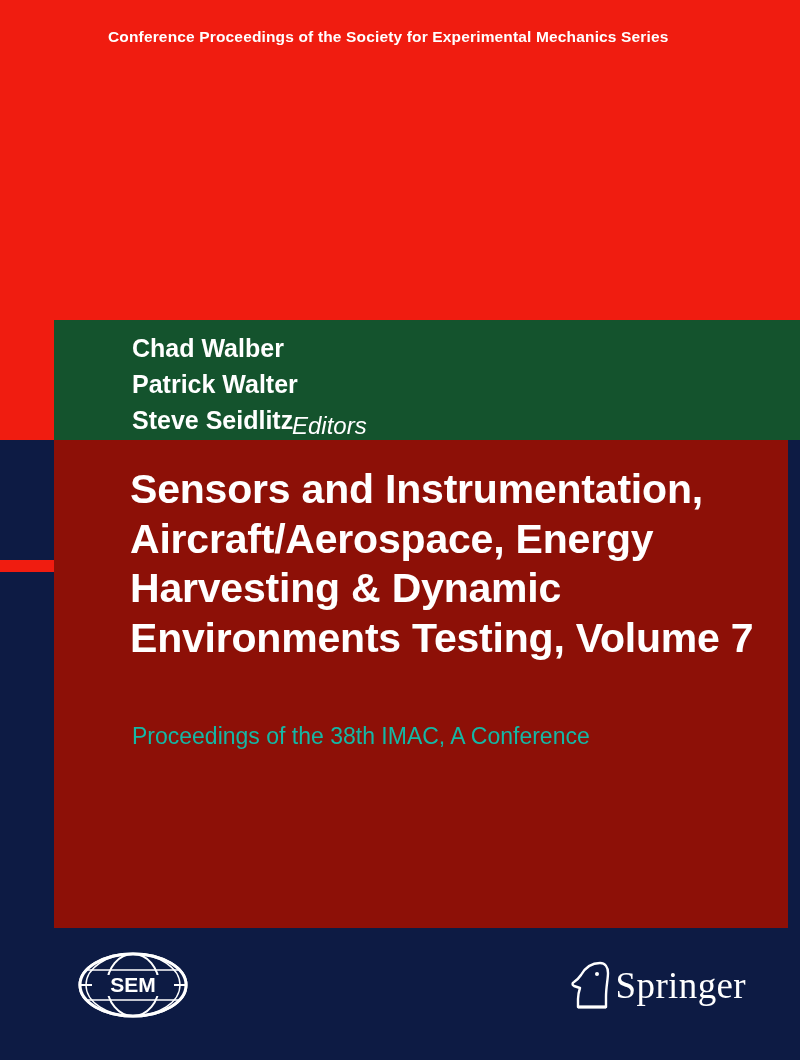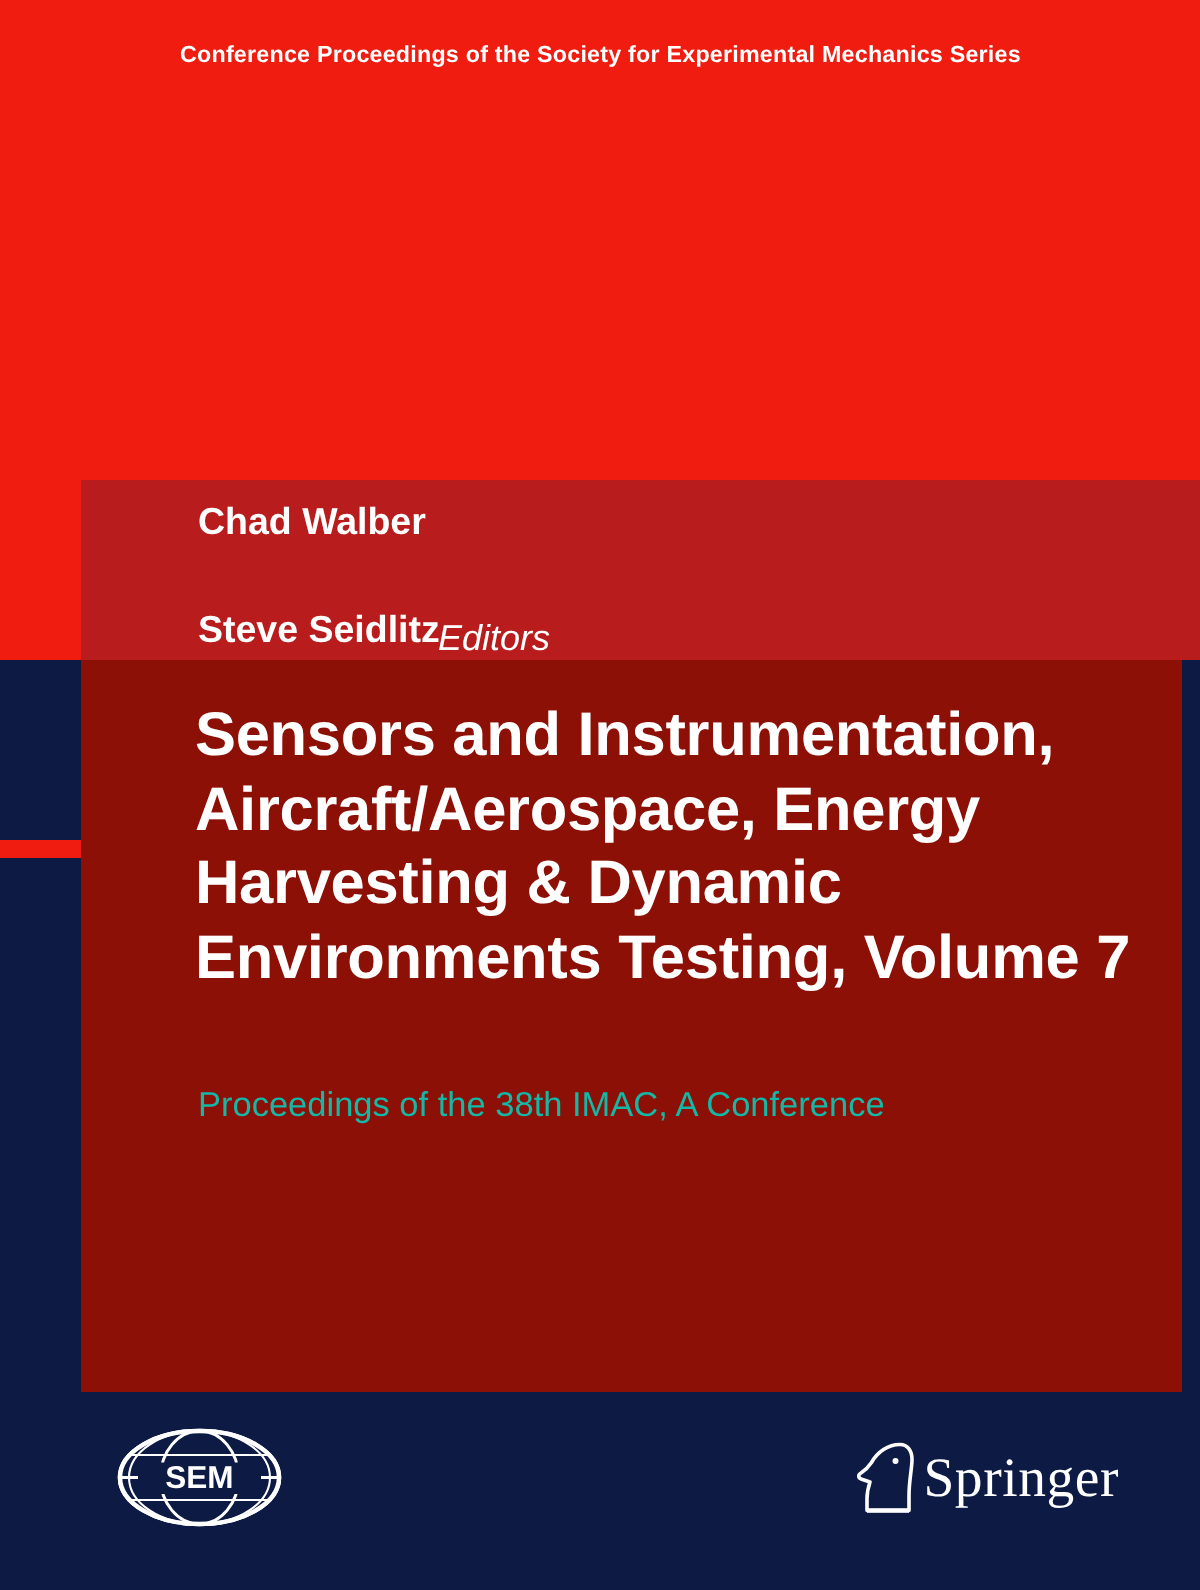--- a/index.html
+++ b/index.html
@@ -35,41 +35,40 @@
     position: absolute;
     left: 108px;
     top: 28px;
     width: 660px;
     color: #ffffff;
     font-size: 15.5px;
     font-weight: bold;
     letter-spacing: 0.01em;
     line-height: 1.2;
     white-space: nowrap;
-    margin-left: 12px;
   }
 
   
   .left-rail-red {
     position: absolute;
     left: 0;
     top: 320px;
     width: 54px;
     height: 120px;
     background: #f01c10;
   }
 
   
   .editors-block {
     position: absolute;
     left: 54px;
     top: 320px;
     width: 746px;
     height: 120px;
-    background: #b91c1c;
+    background: #14532d;
   }
 
   .editor-name {
     position: absolute;
     left: 78px;
     color: #ffffff;
     font-size: 25px;
     font-weight: bold;
     white-space: nowrap;
     line-height: 1;
@@ -185,20 +184,21 @@
   <div class="top-band"></div>
 
   <div class="series-line">Conference Proceedings of the Society for Experimental Mechanics Series</div>
 
   <div class="main-field"></div>
 
   <div class="left-rail-red"></div>
 
   <div class="editors-block">
     <div class="editor-name n0">Chad Walber</div>
+    <div class="editor-name n1">Patrick Walter</div>
     <div class="editor-name n2">Steve Seidlitz</div>
     <div class="editors-label">Editors</div>
   </div>
 
   <div class="title-panel">
     <div class="book-title">Sensors and Instrumentation, Aircraft/Aerospace, Energy Harvesting &amp; Dynamic Environments Testing, Volume 7</div>
     <div class="book-subtitle">
       <div>Proceedings of the 38th IMAC, A Conference</div>
     </div>
   </div>

